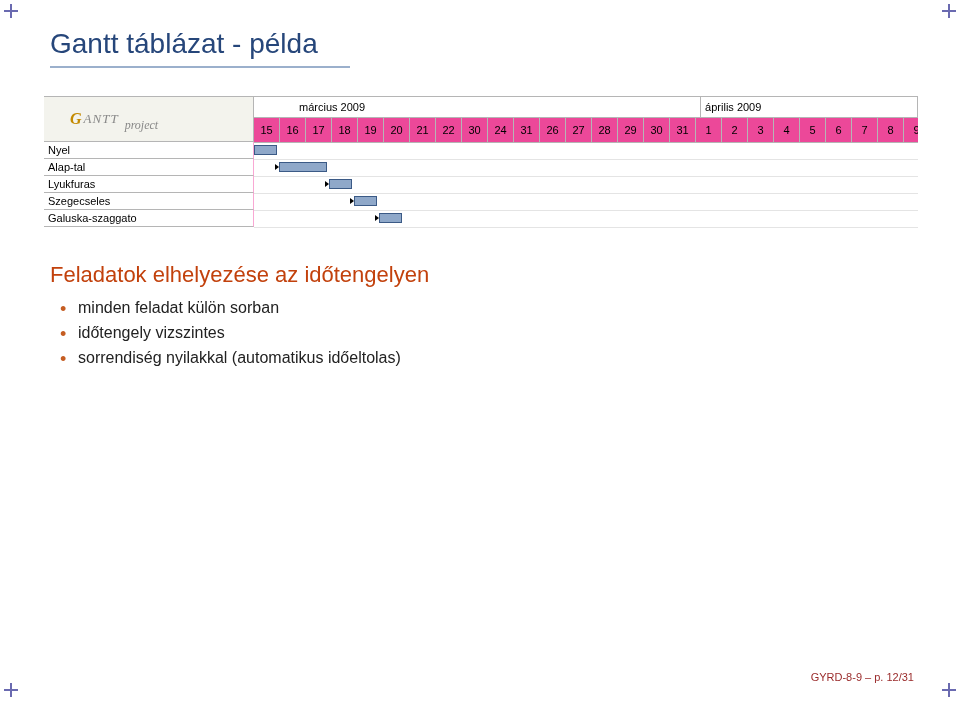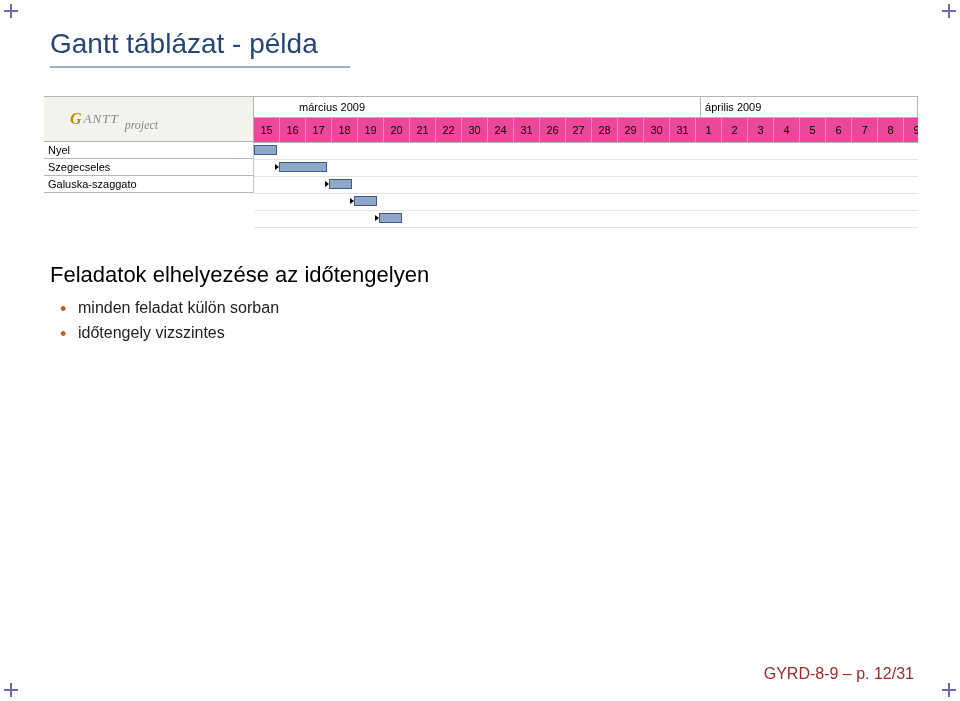--- a/index.html
+++ b/index.html
@@ -163,21 +163,21 @@
     width: 0; height: 0;
     border-left: 4px solid #000;
     border-top: 3px solid transparent;
     border-bottom: 3px solid transparent;
   }
 
   
   .caption {
     margin-top: 34px;
     font-size: 22px;
-    color: #000000;
+    color: #c2410c;
   }
   ul.points {
     margin: 8px 0 0 0;
     padding-left: 28px;
     list-style: none;
   }
   ul.points li {
     font-size: 16px;
     line-height: 1.55;
     color: #222;
@@ -189,21 +189,21 @@
     position: absolute;
     left: -18px;
     top: 0;
     font-size: 18px;
   }
 
   .footer {
     position: absolute;
     right: 46px;
     bottom: 18px;
-    font-size: 16px;
+    font-size: 11px;
     color: #9a2b2b;
   }
 </style>
 </head>
 <body>
 
 <div class="crop tl"></div>
 <div class="crop tr"></div>
 <div class="crop bl"></div>
 <div class="crop br"></div>
@@ -216,20 +216,22 @@
   <div class="gantt-wrap">
     <div class="gantt">
       <div class="gantt-left">
         <div class="logo-cell">
           <span class="logo-g">G</span>
           <span class="logo-rest">ANTT</span>
           <span class="logo-sub">project</span>
         </div>
         <div id="task-names">
             <div class="task-row">Nyel</div>
+            <div class="task-row">Alap-tal</div>
+            <div class="task-row">Lyukfuras</div>
             <div class="task-row">Szegecseles</div>
             <div class="task-row">Galuska-szaggato</div>
           </div>
       </div>
       <div class="gantt-right">
         <div class="month-row" id="month-row">
             <div class="month-cell" style="width: 424px;">március 2009</div>
             <div class="month-cell" style="width: 224px;">április 2009</div>
           </div>
         <div class="day-row" id="day-row">
@@ -282,17 +284,18 @@
             </div>
           </div>
       </div>
     </div>
   </div>
 
   <div class="caption">Feladatok elhelyezése az időtengelyen</div>
   <ul class="points" id="bullets">
       <li>minden feladat külön sorban</li>
       <li>időtengely vizszintes</li>
+      <li>sorrendiség nyilakkal (automatikus időeltolas)</li>
     </ul>
 
 </div>
 
 <div class="footer">GYRD-8-9 – p. 12/31</div>
 
 </body></html>

